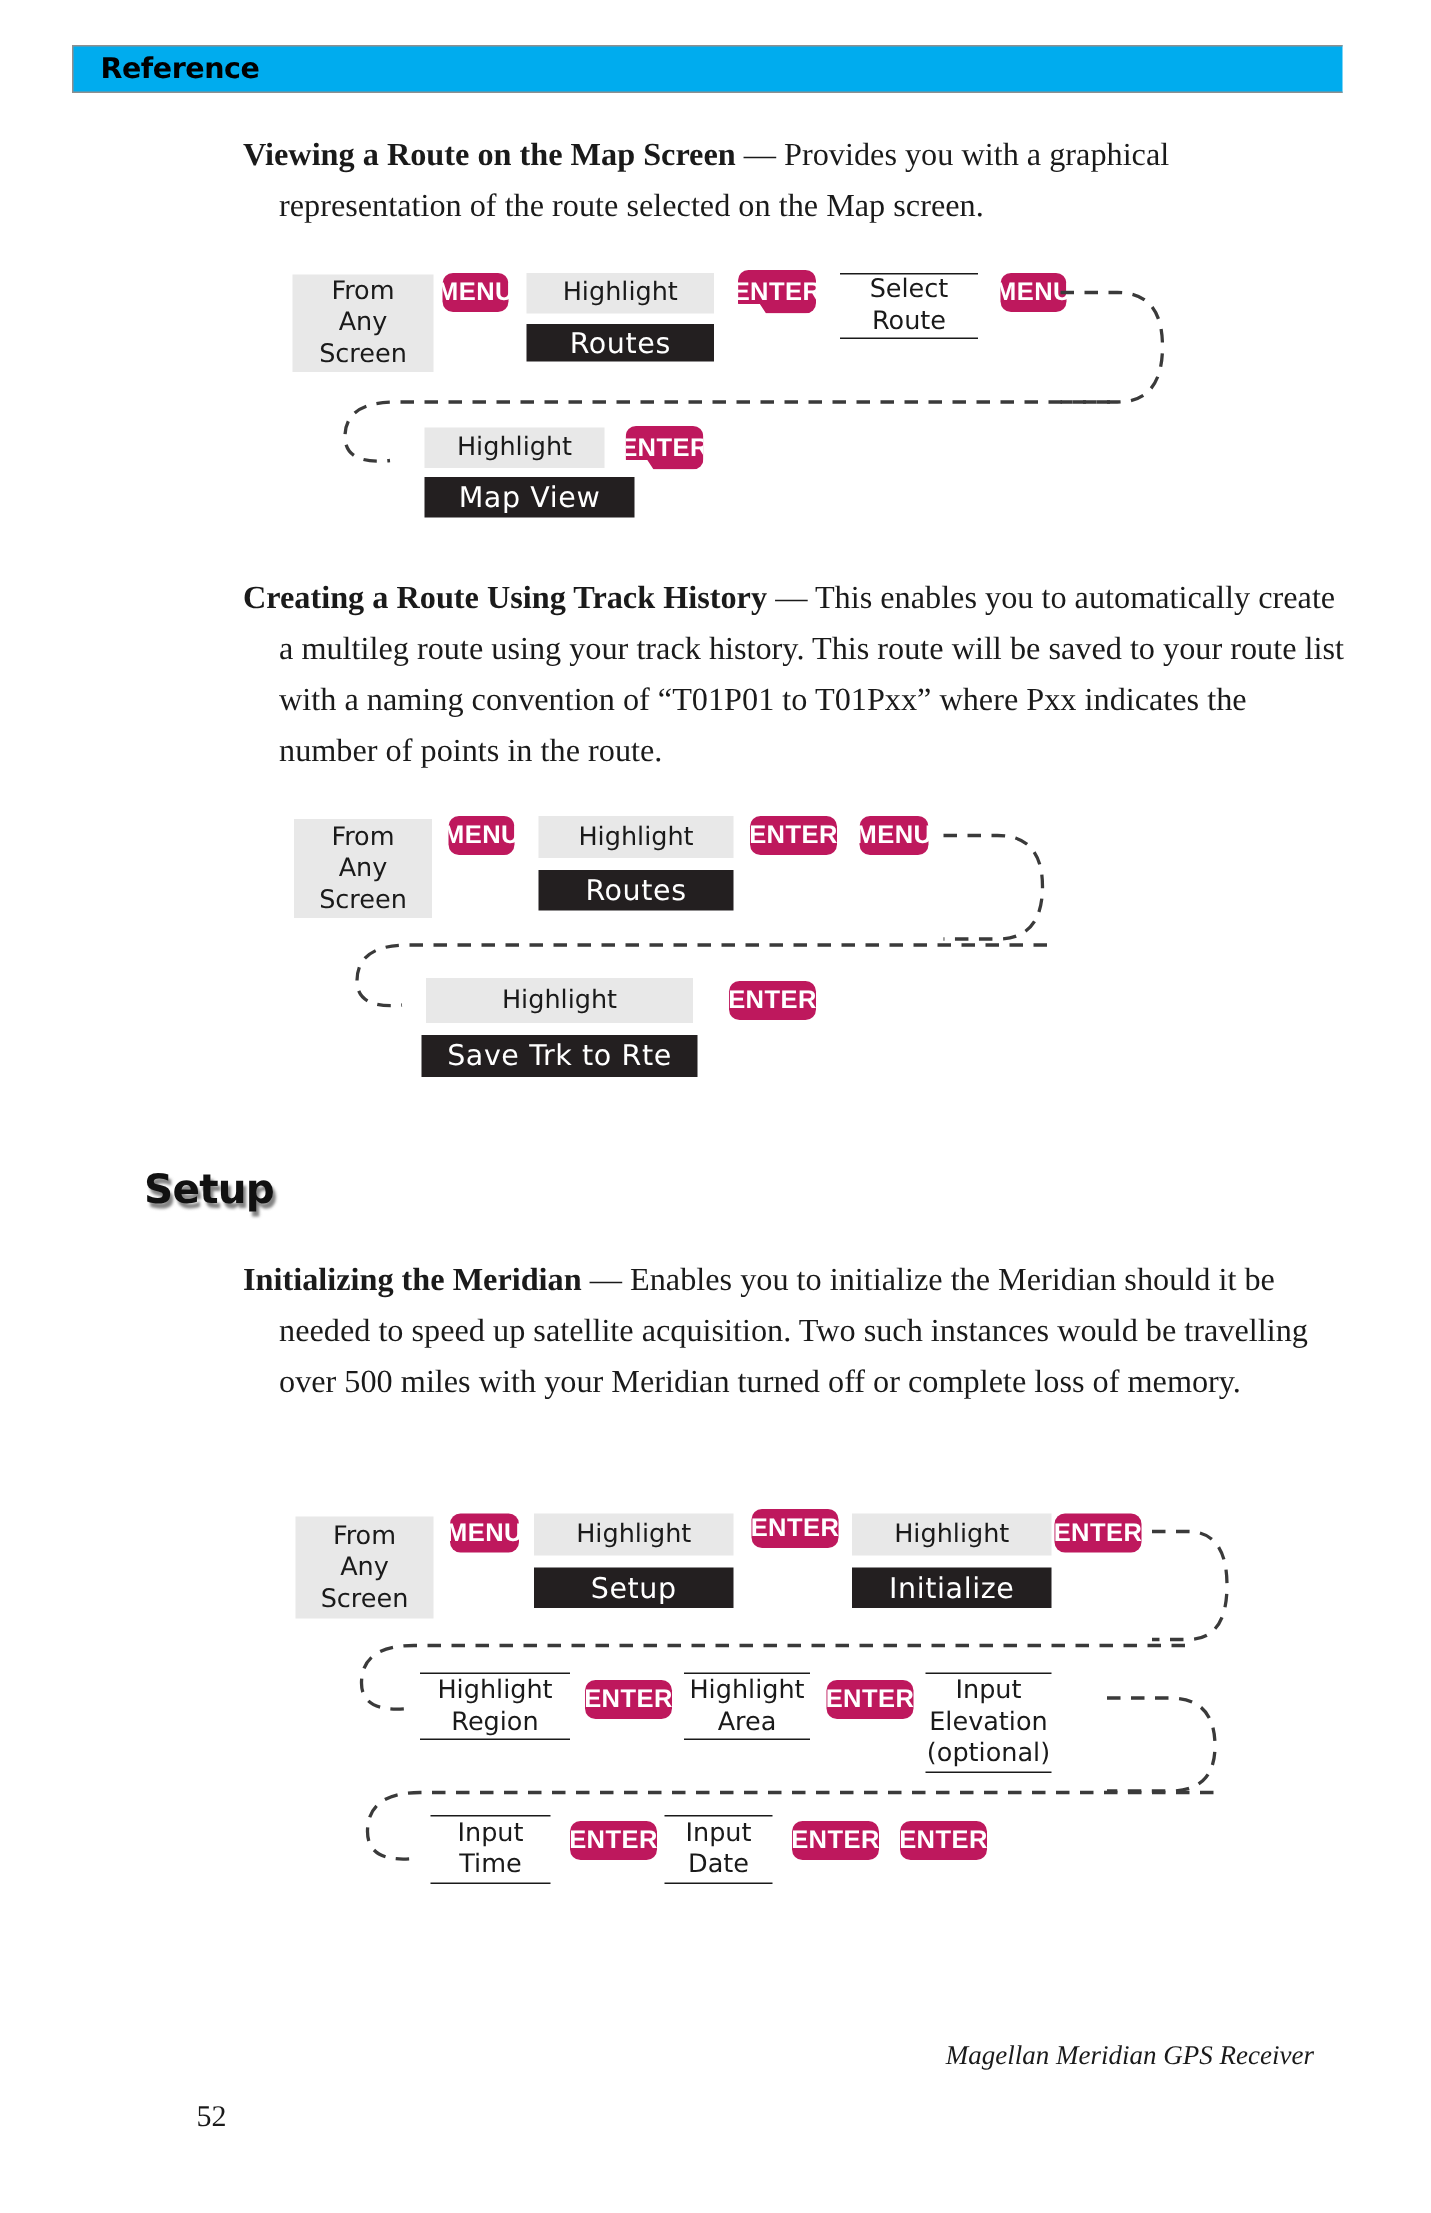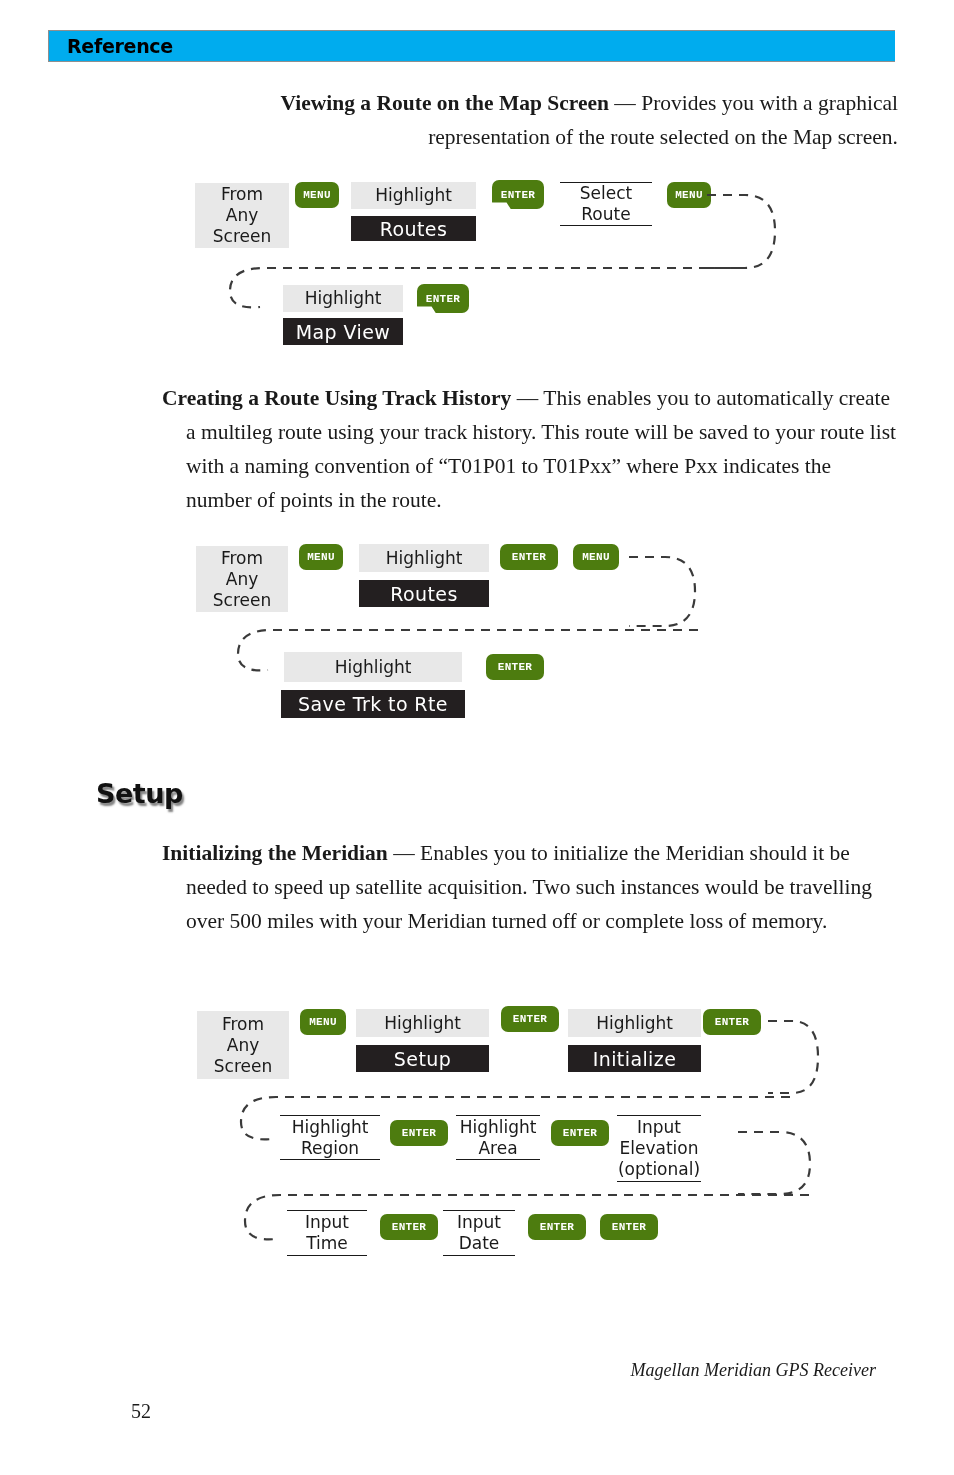--- a/index.html
+++ b/index.html
@@ -110,25 +110,25 @@
   .plate-ruled {
     background: transparent;
     color: #1a1a1a;
     font-size: 17px;
     line-height: 21px;
     border-top: 1.6px solid #1a1a1a;
     border-bottom: 1.6px solid #1a1a1a;
   }
   
   .key {
-    background: #4d7c0f;
+    background: #be185d;
     color: #ffffff;
-    font-family: Liberation Mono, monospace;
+    font-family: Liberation Sans, sans-serif;
     font-weight: bold;
-    font-size: 11px;
+    font-size: 17px;
     letter-spacing: 0.3px;
     border-radius: 7px;
     height: 26px;
   }
   .key.key-flag {
     border-radius: 7px;
     clip-path: polygon(0 0, 100% 0, 100% 100%, 36% 100%, 28% 78%, 0 78%);
   }
 
   
@@ -161,21 +161,21 @@
     white-space: nowrap;
   }
 </style>
 </head>
 <body>
 
 <div class="header-bar">
   <span class="header-title">Reference</span>
 </div>
 
-<div class="para" style="top:86px;text-align:right;">
+<div class="para" style="top:86px;">
   <b class="lead">Viewing a Route on the Map Screen</b><span> — </span><span>Provides you with a graphical representation of the route selected on the Map screen.</span>
 </div>
 
 <div class="diagram" style="left:0;top:0;width:954px;height:1475px;">
 
   <div class="node plate-grey" style="left:195px;top:183px;width:94px;height:65px;">From
 Any
 Screen</div>
 
   <div class="node key" style="left:295px;top:182px;width:44px;">MENU</div>
@@ -193,21 +193,21 @@
 
   <svg class="connector" style="left:705px;top:186px;width:80px;height:110px;" viewBox="0 0 80 110">
     <path d="M 2 9 L 40 9 Q 70 9 70 45 Q 70 82 40 82 L 2 82"></path>
   </svg>
   <svg class="connector" style="left:222px;top:262px;width:520px;height:52px;" viewBox="0 0 520 52">
     <path d="M 518 6 L 42 6 Q 8 6 8 29 Q 8 48 38 45"></path>
   </svg>
 
   <div class="node plate-grey" style="left:283px;top:285px;width:120px;height:27px;">Highlight</div>
 
-  <div class="node plate-black" style="left:283px;top:318px;width:120px;height:27px;">Map View</div>
+  <div class="node plate-black" style="left:283px;top:318px;width:140px;height:27px;">Map View</div>
 
   <div class="node key key-flag" style="left:417px;top:284px;width:52px;height:29px;">ENTER</div>
 </div>
 
 <div class="para" style="top:381px;">
   <b class="lead">Creating a Route Using Track History</b><span> —  </span><span>This enables you to automatically create a multileg route using your track history.  This route will be saved to your route list with a naming convention of “T01P01 to T01Pxx” where Pxx indicates the number of points in the route.</span>
 </div>
 
 <div class="diagram" style="left:0;top:0;width:954px;height:1475px;">
 

